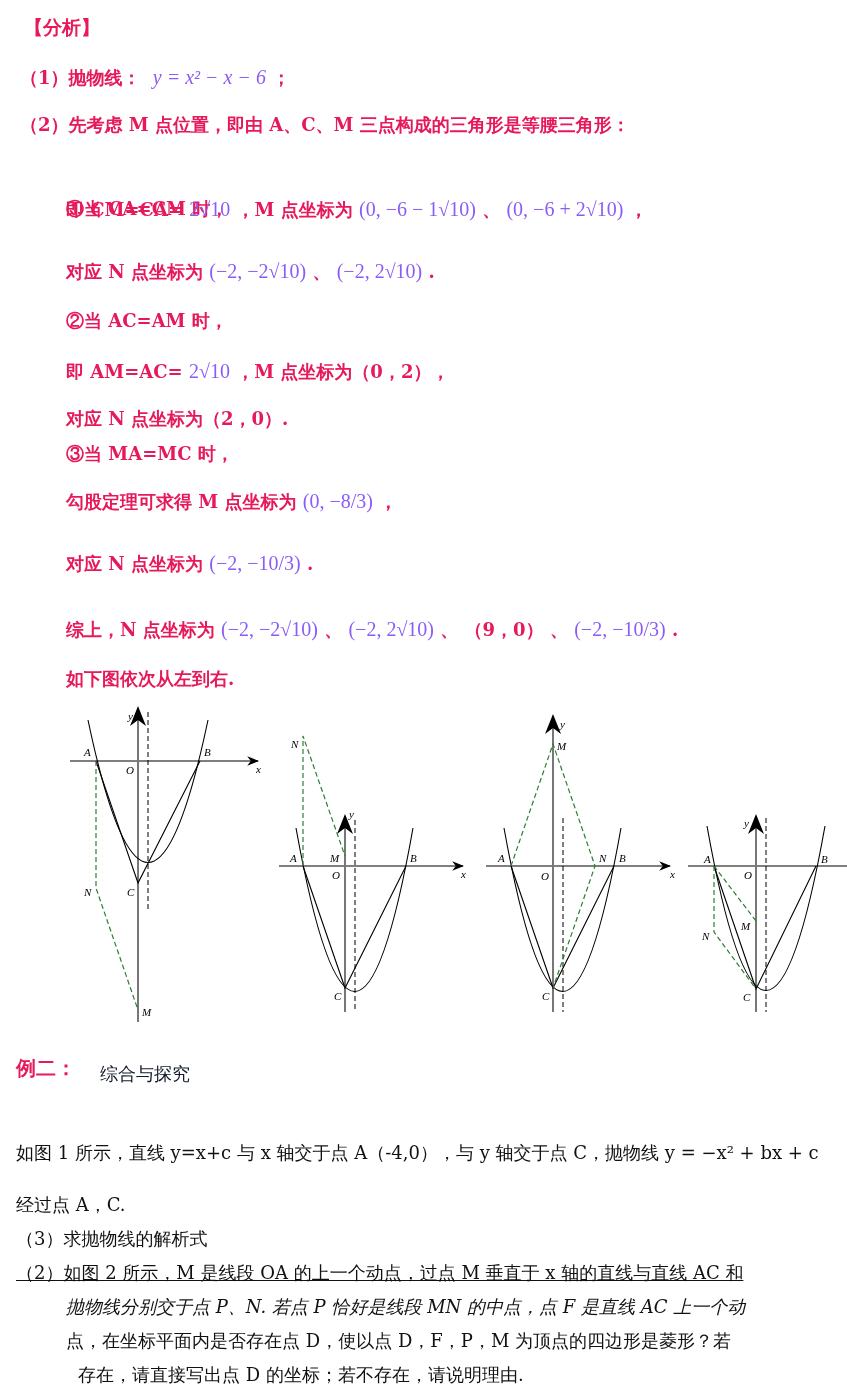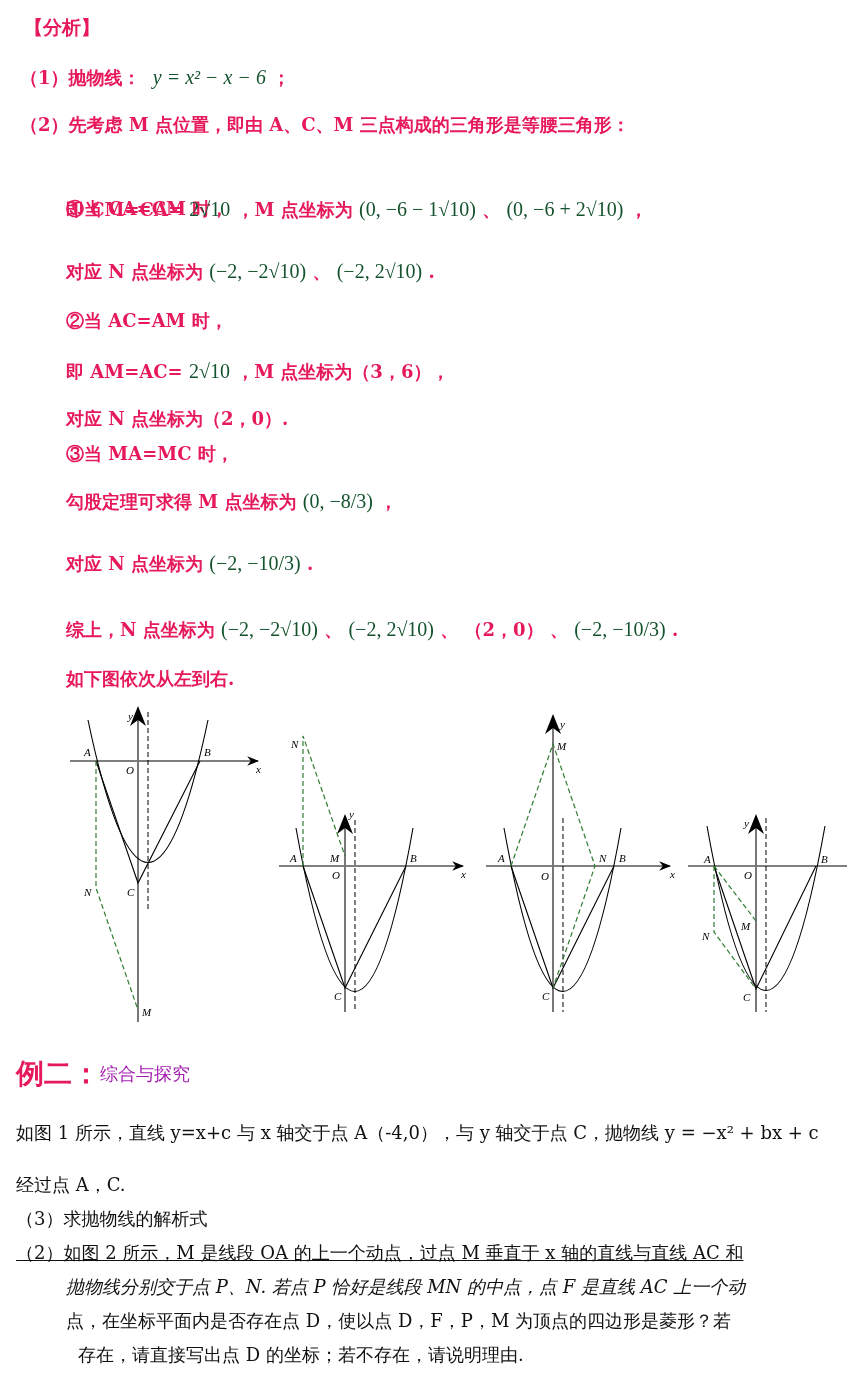--- a/index.html
+++ b/index.html
@@ -1,25 +1,25 @@
 <!DOCTYPE html>
 <html><head>
 <meta charset="utf-8">
 <style>
   html, body { margin:0; padding:0; background:#ffffff; }
   body { width:847px; height:1384px; position:relative; overflow:hidden;
          font-family:"DejaVu Serif", "Liberation Serif", serif; color:#000; }
   .pink { color:#e6195a; font-weight:bold; }
   .line { position:absolute; white-space:nowrap; font-size:18px; line-height:22px; }
-  .math { font-family:"Liberation Serif", serif; color:#14532d; font-weight:normal; font-size:20px; }
+  .math { font-family:"Liberation Serif", serif; color:#8b5cf6; font-weight:normal; font-size:20px; }
   .it { font-style:italic; }
   .diag { position:absolute; }
-  .example-title { position:absolute; left:16px; top:1055px; font-size:28px; color:#e6195a; font-weight:bold; }
-  .example-sub { position:absolute; left:100px; top:1062px; font-size:18px; color:#a21caf; }
-  .q { position:absolute; font-size:18px; color:#111; line-height:22px; white-space:nowrap; }
+  .example-title { position:absolute; left:16px; top:1055px; font-size:20px; color:#e6195a; font-weight:bold; }
+  .example-sub { position:absolute; left:100px; top:1062px; font-size:18px; color:#0f172a; }
+  .q { position:absolute; font-size:18px; color:#111; line-height:22px; white-space:nowrap;margin-top:20px; }
 </style>
 </head>
 <body>
 
 <div class="line pink" style="left:24px; top:16px; font-size:19px;">【分析】</div>
 
 <div class="line pink" style="left:20px; top:66px;">
   <span>（1）抛物线：</span>
   <span class="math it" style="margin-left:6px;">y = x² − x − 6</span>
   <span>；</span>
@@ -45,21 +45,21 @@
   <span>、</span>
   <span class="math">(−2, 2√10)</span>
   <span>.</span>
 </div>
 
 <div class="line pink" style="left:66px; top:310px;">②当 AC=AM 时，</div>
 
 <div class="line pink" style="left:66px; top:360px;">
   <span>即 AM=AC=</span>
   <span class="math">2√10</span>
-  <span>，M 点坐标为（3，6），</span>
+  <span>，M 点坐标为（0，2），</span>
 </div>
 
 <div class="line pink" style="left:66px; top:408px;">对应 N 点坐标为（2，0）.</div>
 
 <div class="line pink" style="left:66px; top:443px;">③当 MA=MC 时，</div>
 
 <div class="line pink" style="left:66px; top:490px;">
   <span>勾股定理可求得 M 点坐标为</span>
   <span class="math">(0, −8/3)</span>
   <span>，</span>
@@ -70,21 +70,21 @@
   <span class="math">(−2, −10/3)</span>
   <span>.</span>
 </div>
 
 <div class="line pink" style="left:66px; top:618px;">
   <span>综上，N 点坐标为</span>
   <span class="math">(−2, −2√10)</span>
   <span>、</span>
   <span class="math">(−2, 2√10)</span>
   <span>、</span>
-  <span>（2，0）</span>
+  <span>（9，0）</span>
   <span>、</span>
   <span class="math">(−2, −10/3)</span>
   <span>.</span>
 </div>
 
 <div class="line pink" style="left:66px; top:668px;">如下图依次从左到右.</div>
 
 <svg class="diag" style="left:60px; top:700px;" width="220" height="330">
   <defs>
     <marker id="arr" markerWidth="10" markerHeight="8" refX="9" refY="4" orient="auto">

